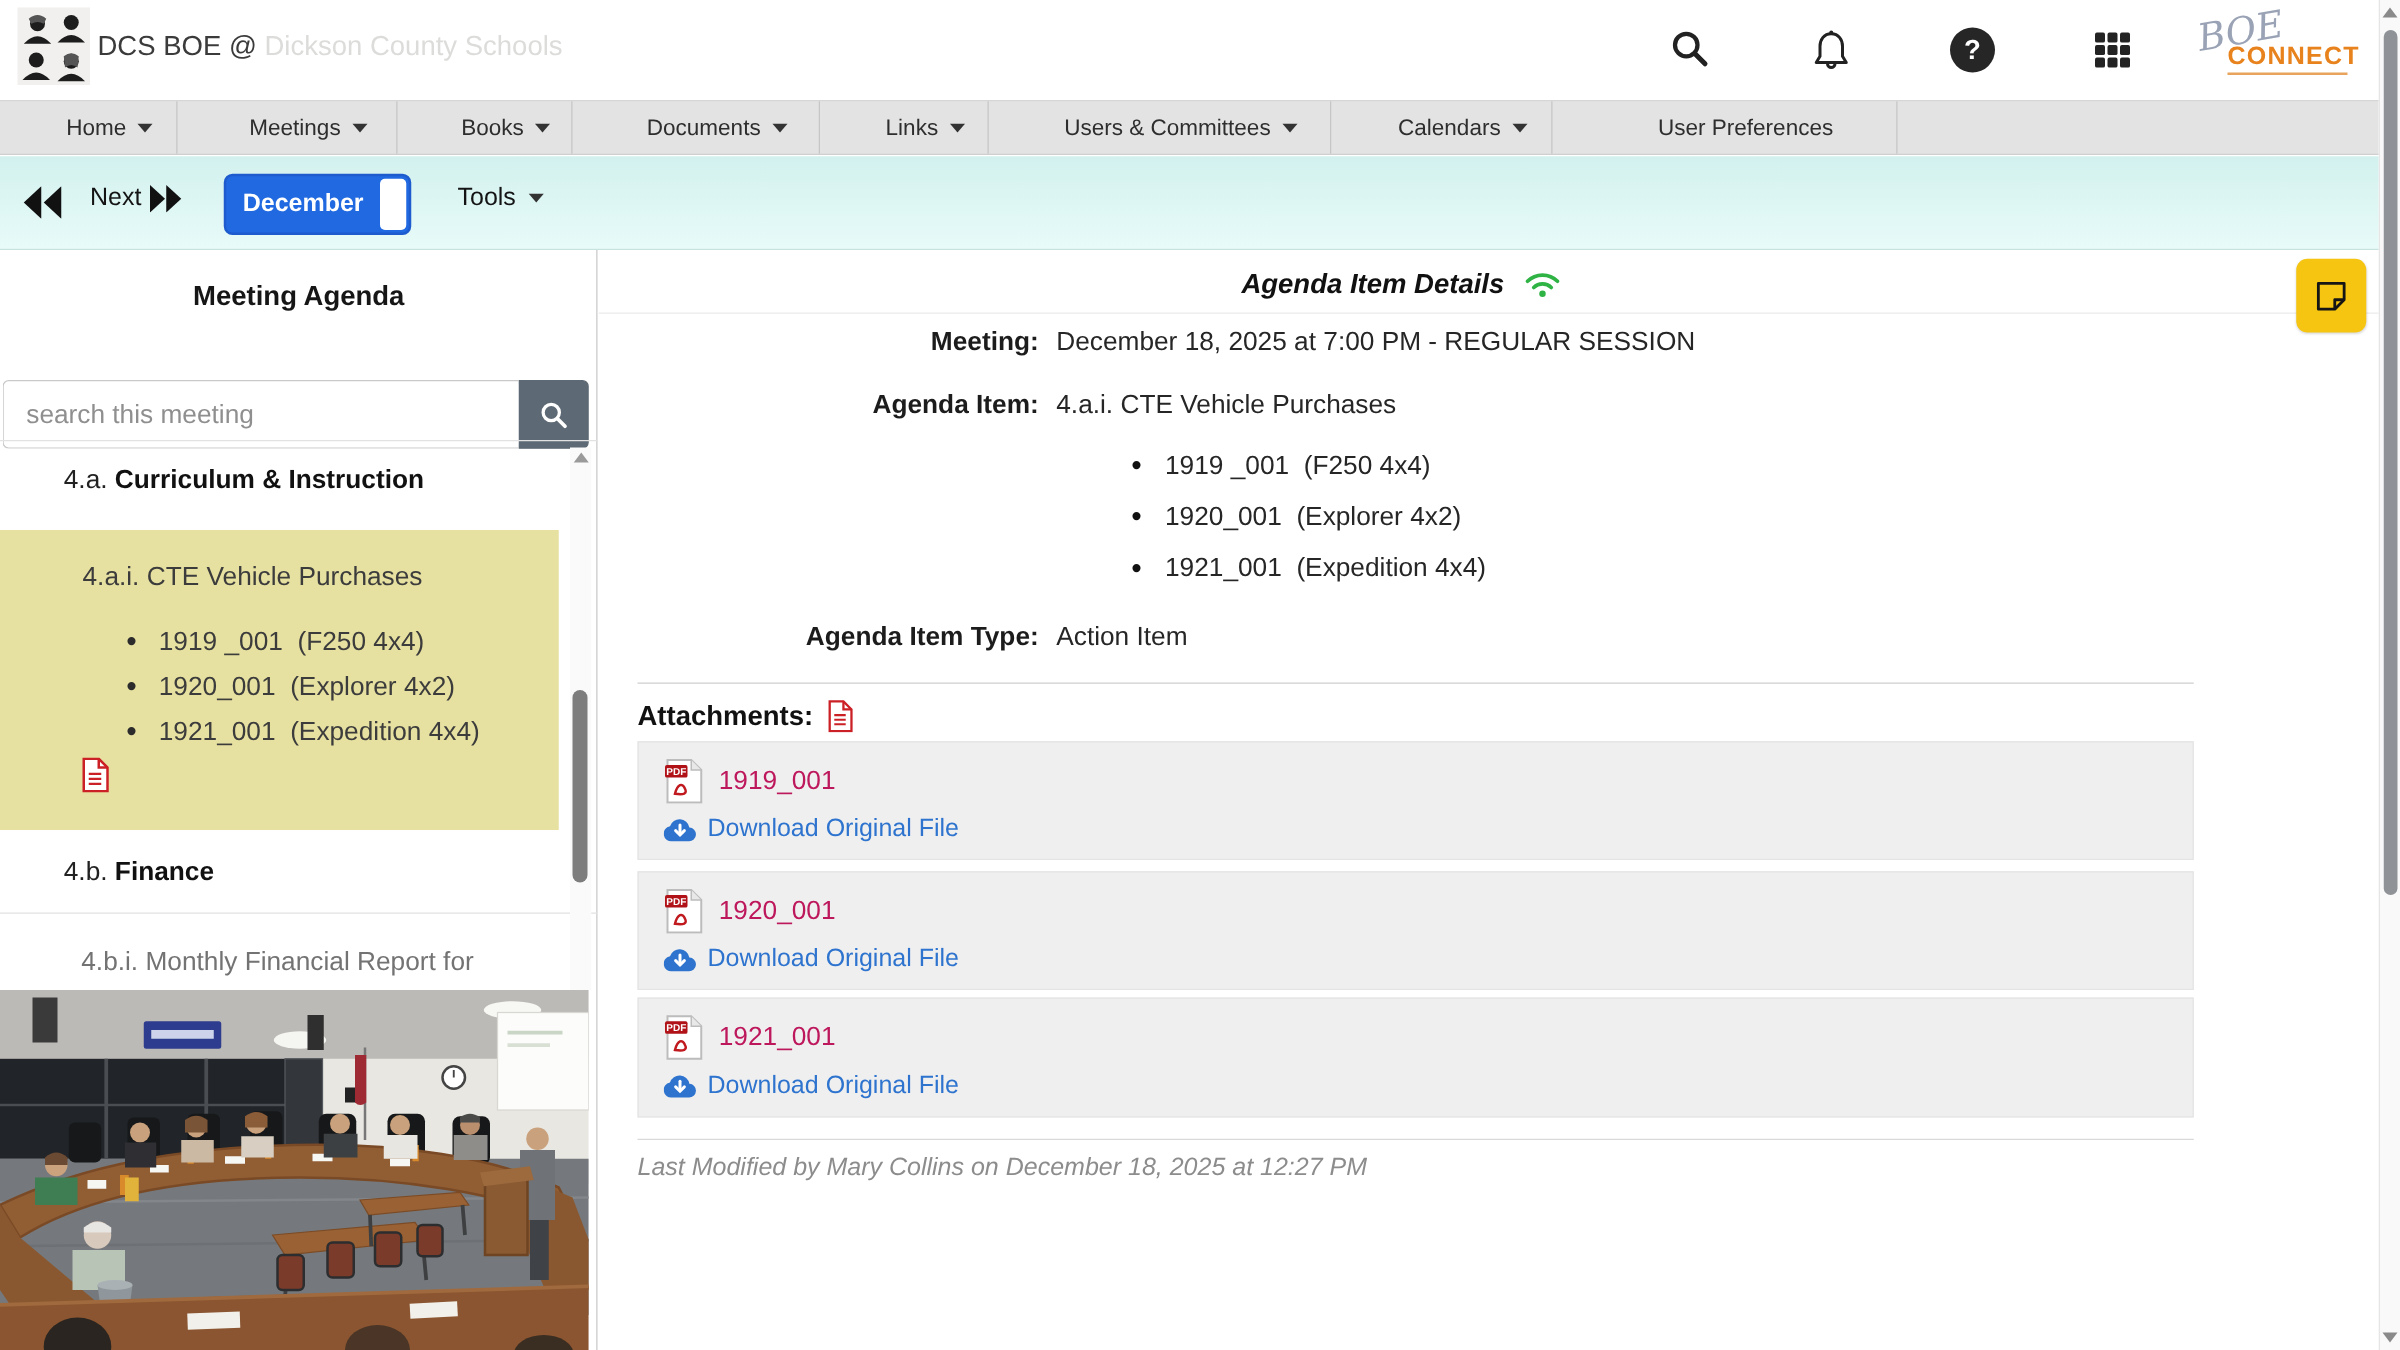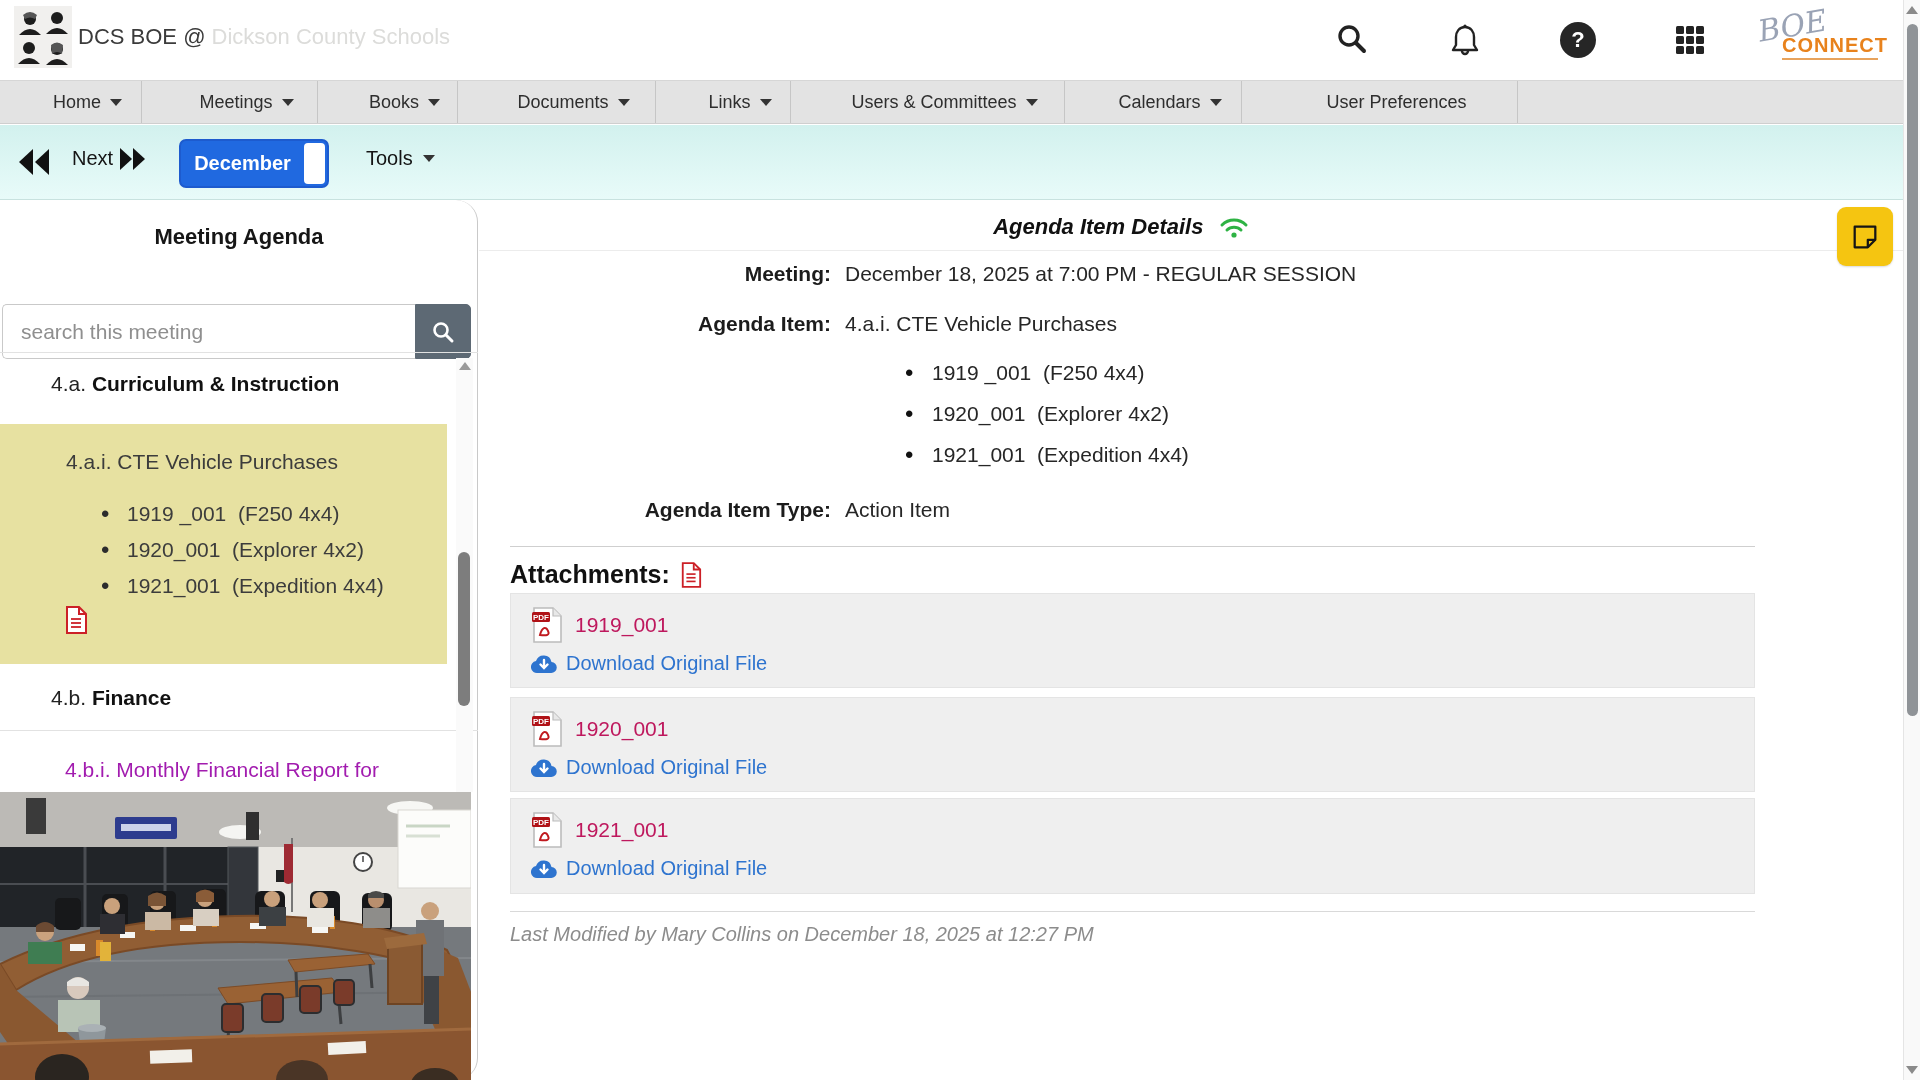--- a/index.html
+++ b/index.html
@@ -41,42 +41,42 @@
   .following-btn { position:absolute; left:179px; top:14px; width:150px; height:49px;
                    background:#2069e0; border:2px solid #1d5bce; border-radius:7px; cursor:pointer;
                    display:flex; align-items:center; }
   .following-btn .lbl { flex:1; text-align:center; color:#fff; font-size:20px; font-weight:600; }
   .following-btn .knob { width:21px; height:41px; background:#fff; border-radius:4px; margin-right:2px; }
   .tb-tools { position:absolute; left:366px; top:22px; display:flex; align-items:center; gap:10px;
               font-size:20px; color:#141414; cursor:pointer; }
 
   
   .sidebar { position:absolute; left:0; top:200px; width:478px; height:880px; background:#fff;
-             border-right:1px solid #c9c9c9;border-radius:22px; }
+             border-right:1px solid #c9c9c9; }
   .sb-title { position:absolute; left:0; top:24px; width:478px; text-align:center;
               font-size:22px; font-weight:bold; color:#161616; }
   .sb-search { position:absolute; left:2px; top:76px; width:469px; height:55px; display:flex;margin-top:28px; }
   .sb-search input { flex:1; border:1px solid #c9c9c9; border-right:none; border-radius:5px 0 0 5px;
                      font-size:21px; color:#555; padding:0 18px; outline:none;
                      font-family:"Liberation Sans",sans-serif; }
   .sb-search input::placeholder { color:#8f8f8f; }
   .sb-search .btn { width:56px; background:#5d6974; border:1px solid #5d6974; border-radius:0 5px 5px 0;
                     display:flex; align-items:center; justify-content:center; cursor:pointer; }
   .sb-divider { position:absolute; left:0; width:478px; height:1px; background:#e2e2e2; }
   .sb-item-a { position:absolute; left:51px; top:172px; font-size:21px; color:#222; cursor:pointer; }
   .sb-item-a b, .sb-item-b b { font-weight:bold; color:#111; }
   .sb-highlight { position:absolute; left:0; top:224px; width:447px; height:240px; background:#e7e1a1; cursor:pointer; }
   .sb-hl-title { position:absolute; left:66px; top:26px; font-size:21px; color:#3c3c3c; white-space:pre; }
   .sb-bullets { position:absolute; left:101px; top:72px; }
   .sb-bullet { position:relative; padding-left:26px; font-size:21px; color:#3c3c3c;
                line-height:36px; white-space:pre; }
   .sb-bullet::before { content:"\2022"; position:absolute; left:0; top:0; font-size:24px; color:#2c2c2c; }
   .doc-icon-sb { position:absolute; left:64px; top:182px; width:24px; height:28px; }
   .sb-item-b { position:absolute; left:51px; top:486px; font-size:21px; color:#222; cursor:pointer; }
-  .sb-item-b1 { position:absolute; left:65px; top:558px; font-size:21px; color:#a21caf; cursor:pointer; }
+  .sb-item-b1 { position:absolute; left:65px; top:558px; font-size:21px; color:#737373; cursor:pointer; }
   .video { position:absolute; left:0; top:592px; width:471px; height:288px; cursor:pointer; }
   .video svg { width:100%; height:100%; display:block; }
 
   
   .sb-scroll { position:absolute; left:456px; top:158px; width:17px; height:434px; background:#fafafa; }
   .sb-scroll .up { position:absolute; left:3px; top:4px; width:0; height:0;
                    border-left:6px solid transparent; border-right:6px solid transparent;
                    border-bottom:8px solid #9a9a9a; cursor:pointer; }
   .sb-scroll .thumb { position:absolute; left:2px; top:194px; width:12px; height:154px;
                       background:#7d7d7d; border-radius:6px; cursor:grab; }
@@ -89,21 +89,21 @@
   .m-div1 { position:absolute; left:0; top:50px; width:1424px; height:1px; background:#ececec; }
   .info-row { position:absolute; left:31px; width:1000px; display:flex; font-size:21px; }
   .info-label { width:335px; text-align:right; font-weight:bold; color:#1c1c1c; padding-right:14px; }
   .info-value { color:#262626; white-space:pre; }
   .m-bullets { position:absolute; left:426px; top:152px; }
   .m-bullet { position:relative; padding-left:27px; font-size:21px; color:#262626;
               line-height:41px; white-space:pre; }
   .m-bullet::before { content:"\2022"; position:absolute; left:0; top:0; font-size:24px; color:#111; }
   .m-div2 { position:absolute; left:31px; top:346px; width:1245px; height:1px; background:#cfcfcf; }
   .attach-hdr { position:absolute; left:31px; top:360px; display:flex; align-items:center; gap:10px; }
-  .attach-hdr .t { font-size:25px; font-weight:bold; color:#111; }
+  .attach-hdr .t { font-size:22px; font-weight:bold; color:#111; }
   .attach-card { position:absolute; left:31px; width:1245px; background:#efefef; border:1px solid #e4e4e4; }
   .att-name-row { position:absolute; left:20px; top:13px; display:flex; align-items:center; gap:12px; }
   .att-name { font-size:21px; color:#be185d; cursor:pointer; }
   .att-dl-row { position:absolute; left:20px; top:58px; display:flex; align-items:center; gap:9px; cursor:pointer; }
   .att-dl { font-size:20px; color:#2e74cf; }
   .m-div3 { position:absolute; left:31px; top:711px; width:1245px; height:1px; background:#d9d9d9; }
   .last-mod { position:absolute; left:31px; top:723px; font-size:20px; font-style:italic; color:#8c8c8c; }
 
   .note-btn { position:absolute; left:1837px; top:207px; width:56px; height:59px; background:#f5c511;
               border-radius:9px; display:flex; align-items:center; justify-content:center;

